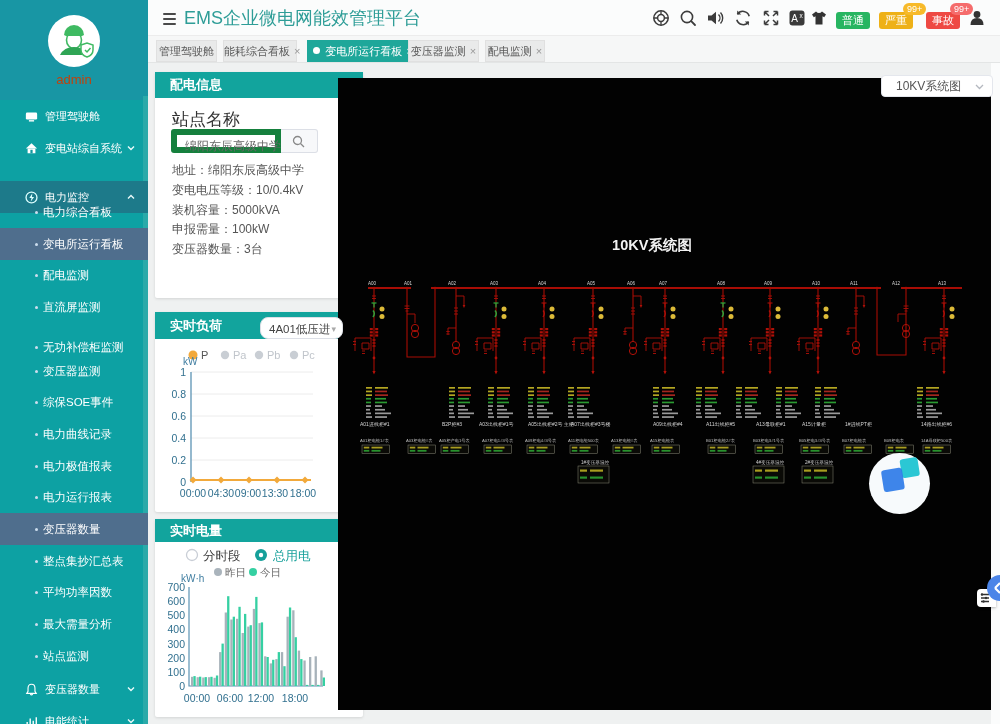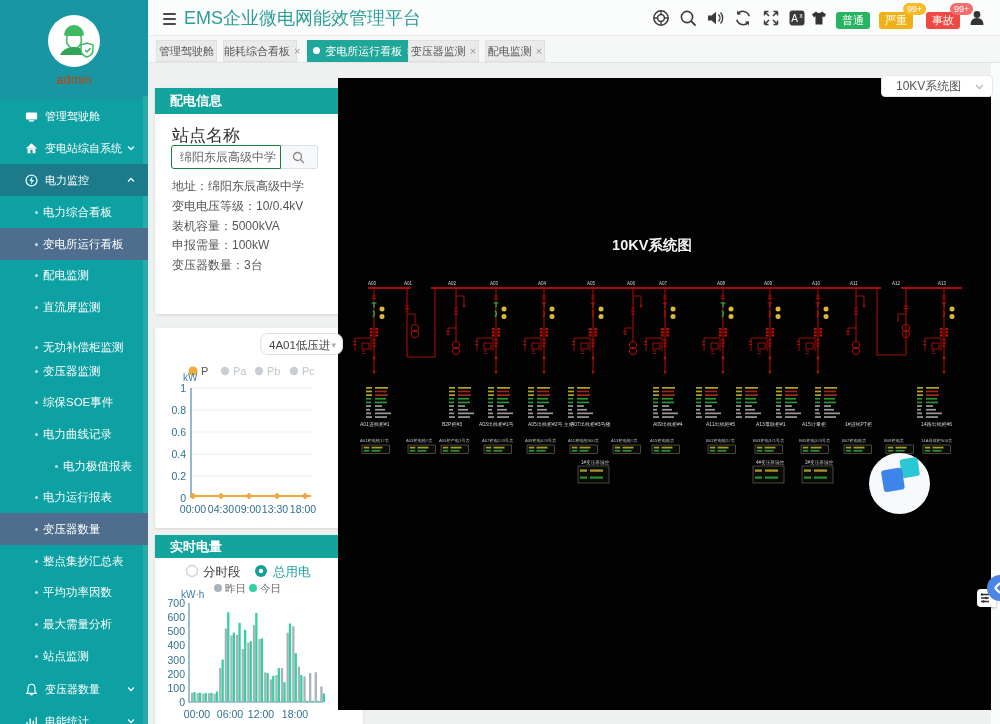--- a/index.html
+++ b/index.html
@@ -26,23 +26,23 @@
 #sidetop{left:0;top:0;width:148px;height:100px;background:#1896a4;}
 #avatar{left:48px;top:15px;width:52px;height:52px;border-radius:50%;background:#fff;}
 #adminname{left:0;top:72px;width:148px;text-align:center;color:#c2410c;font-size:13px;}
 .mitem{position:absolute;left:0;width:148px;height:32px;color:#fff;font-size:11px;line-height:32px;}
 .mitem .txt{position:absolute;left:45px;white-space:nowrap;}
 .mitem .ico{position:absolute;left:25px;top:9.5px;width:13px;height:13px;}
 .mitem .chev{position:absolute;right:13px;top:13px;width:8px;height:6px;}
 .sub .txt{left:43px;font-size:11.5px;}
 .sub .blt{position:absolute;left:35px;top:15px;width:3px;height:3px;border-radius:50%;background:#cde;}
 .mhl{background:#4f6e8d;}
-.parent-open{background:#1d7a8a;}
-
-.card{position:absolute;left:155px;width:208px;background:#fff;box-shadow:0 1px 3px rgba(0,0,0,.12);border-radius:2px;margin-top:16px;}
+.parent-open{background:#1d7a8a;margin-top:17px;}
+
+.card{position:absolute;left:155px;width:208px;background:#fff;box-shadow:0 1px 3px rgba(0,0,0,.12);border-radius:2px;}
 .chead{position:absolute;left:0;top:0;width:100%;background:#12a49d;color:#fff;font-size:13px;font-weight:bold;}
 .chead span{position:absolute;left:15px;}
 
 #mainpanel{left:338px;top:78px;width:653px;height:632px;background:#020202;}
 #sysdd{left:881px;top:75px;width:112px;height:22px;background:#fff;border:1px solid #e4e7ed;border-radius:4px;font-size:12px;color:#555;line-height:20px;}
 #sysdd span{margin-left:14px;}
 #tblogo{left:869px;top:453px;width:61px;height:61px;border-radius:50%;background:#f7fafc;}
 #imtw{left:977px;top:589px;width:19px;height:18px;background:#fff;border-radius:4px 0 0 4px;box-shadow:0 1px 3px rgba(0,0,0,.3);}
 #imtc{left:987px;top:575px;width:26px;height:26px;border-radius:50%;background:#4c85e8;}
 </style>
@@ -177,21 +177,21 @@
     <span class="txt">变压器监测</span>
   </div>
 <div class="mitem sub" style="top:386.2px;">
     <span class="blt"></span>
     <span class="txt">综保SOE事件</span>
   </div>
 <div class="mitem sub" style="top:417.9px;">
     <span class="blt"></span>
     <span class="txt">电力曲线记录</span>
   </div>
-<div class="mitem sub" style="top:449.6px;margin-left:20px;">
+<div class="mitem sub" style="top:449.6px;">
     <span class="blt"></span>
     <span class="txt">电力极值报表</span>
   </div>
 <div class="mitem sub" style="top:481.3px;">
     <span class="blt"></span>
     <span class="txt">电力运行报表</span>
   </div>
 <div class="mitem sub mhl" style="top:513px;">
     <span class="blt"></span>
     <span class="txt">变压器数量</span>
@@ -239,31 +239,34 @@
 
 <div class="card" style="top:72px;height:226px;">
 <div class="chead" style="height:26px;line-height:26px;">
       <span>配电信息</span>
 <svg style="position:absolute;right:10px;top:6px;" width="14" height="14" viewBox="0 0 14 14">
         <path d="M1 7.5 L13 1.5 L8.5 12.5 L6.5 8.5 z" fill="none" stroke="#fff" stroke-width="1.2"></path>
         <path d="M6.5 8.5 L13 1.5" stroke="#fff" stroke-width="1.2"></path>
       </svg>
 </div>
 <div style="position:absolute;left:17px;top:36px;font-size:17px;color:#333;">站点名称</div>
-<div style="position:absolute;left:16px;top:57px;width:110px;height:24px;border:1px solid #15803d;border-radius:3px 0 0 3px;font-size:12px;color:#666;line-height:22px;padding-left:8px;white-space:nowrap;">绵阳东辰高级中学</div>
+<div style="position:absolute;left:16px;top:57px;width:110px;height:24px;border:6px solid #15803d;border-radius:3px 0 0 3px;font-size:12px;color:#666;line-height:22px;padding-left:8px;white-space:nowrap;">绵阳东辰高级中学</div>
 <div style="position:absolute;left:126px;top:57px;width:37px;height:24px;border:1px solid #dcdfe6;border-left:none;border-radius:0 3px 3px 0;background:#f7f8fa;">
 <svg style="position:absolute;left:11px;top:5px;" width="13" height="13" viewBox="0 0 13 13">
         <circle cx="5.5" cy="5.5" r="4" fill="none" stroke="#888" stroke-width="1.3"></circle>
         <path d="M8.5 8.5 L12 12" stroke="#888" stroke-width="1.3"></path>
       </svg>
 </div>
 <div style="position:absolute;left:17px;top:89px;font-size:12px;color:#555;line-height:19.8px;white-space:nowrap;">地址：绵阳东辰高级中学<br>变电电压等级：10/0.4kV<br>装机容量：5000kVA<br>申报需量：100kW<br>变压器数量：3台</div>
 </div>
 
 <div class="card" style="top:312px;height:200px;">
+<div class="chead" style="height:27px;line-height:27px;">
+      <span>实时负荷</span>
+    </div>
 <div style="position:absolute;left:105px;top:5px;width:83px;height:22px;background:#fff;border:1px solid #dcdfe6;border-radius:8px;font-size:11.5px;color:#444;line-height:22px;z-index:2;">
 <span style="margin-left:8px;">4A01低压进</span><span style="position:absolute;right:6px;top:0;color:#aaa;font-size:9px;">▾</span></div>
 <svg style="position:absolute;left:0;top:27px;" width="176" height="173" viewBox="0 0 176 173">
 <circle cx="38" cy="16" r="4.5" fill="#f2a93b"></circle>
       <text x="46" y="20" font-size="11" fill="#555">P</text>
 <circle cx="70" cy="16" r="4.2" fill="#c9ced4"></circle>
       <text x="78" y="20" font-size="11" fill="#c0c5cb">Pa</text>
 <circle cx="104" cy="16" r="4.2" fill="#c9ced4"></circle>
       <text x="112" y="20" font-size="11" fill="#c0c5cb">Pb</text>
 <circle cx="139" cy="16" r="4.2" fill="#c9ced4"></circle>

